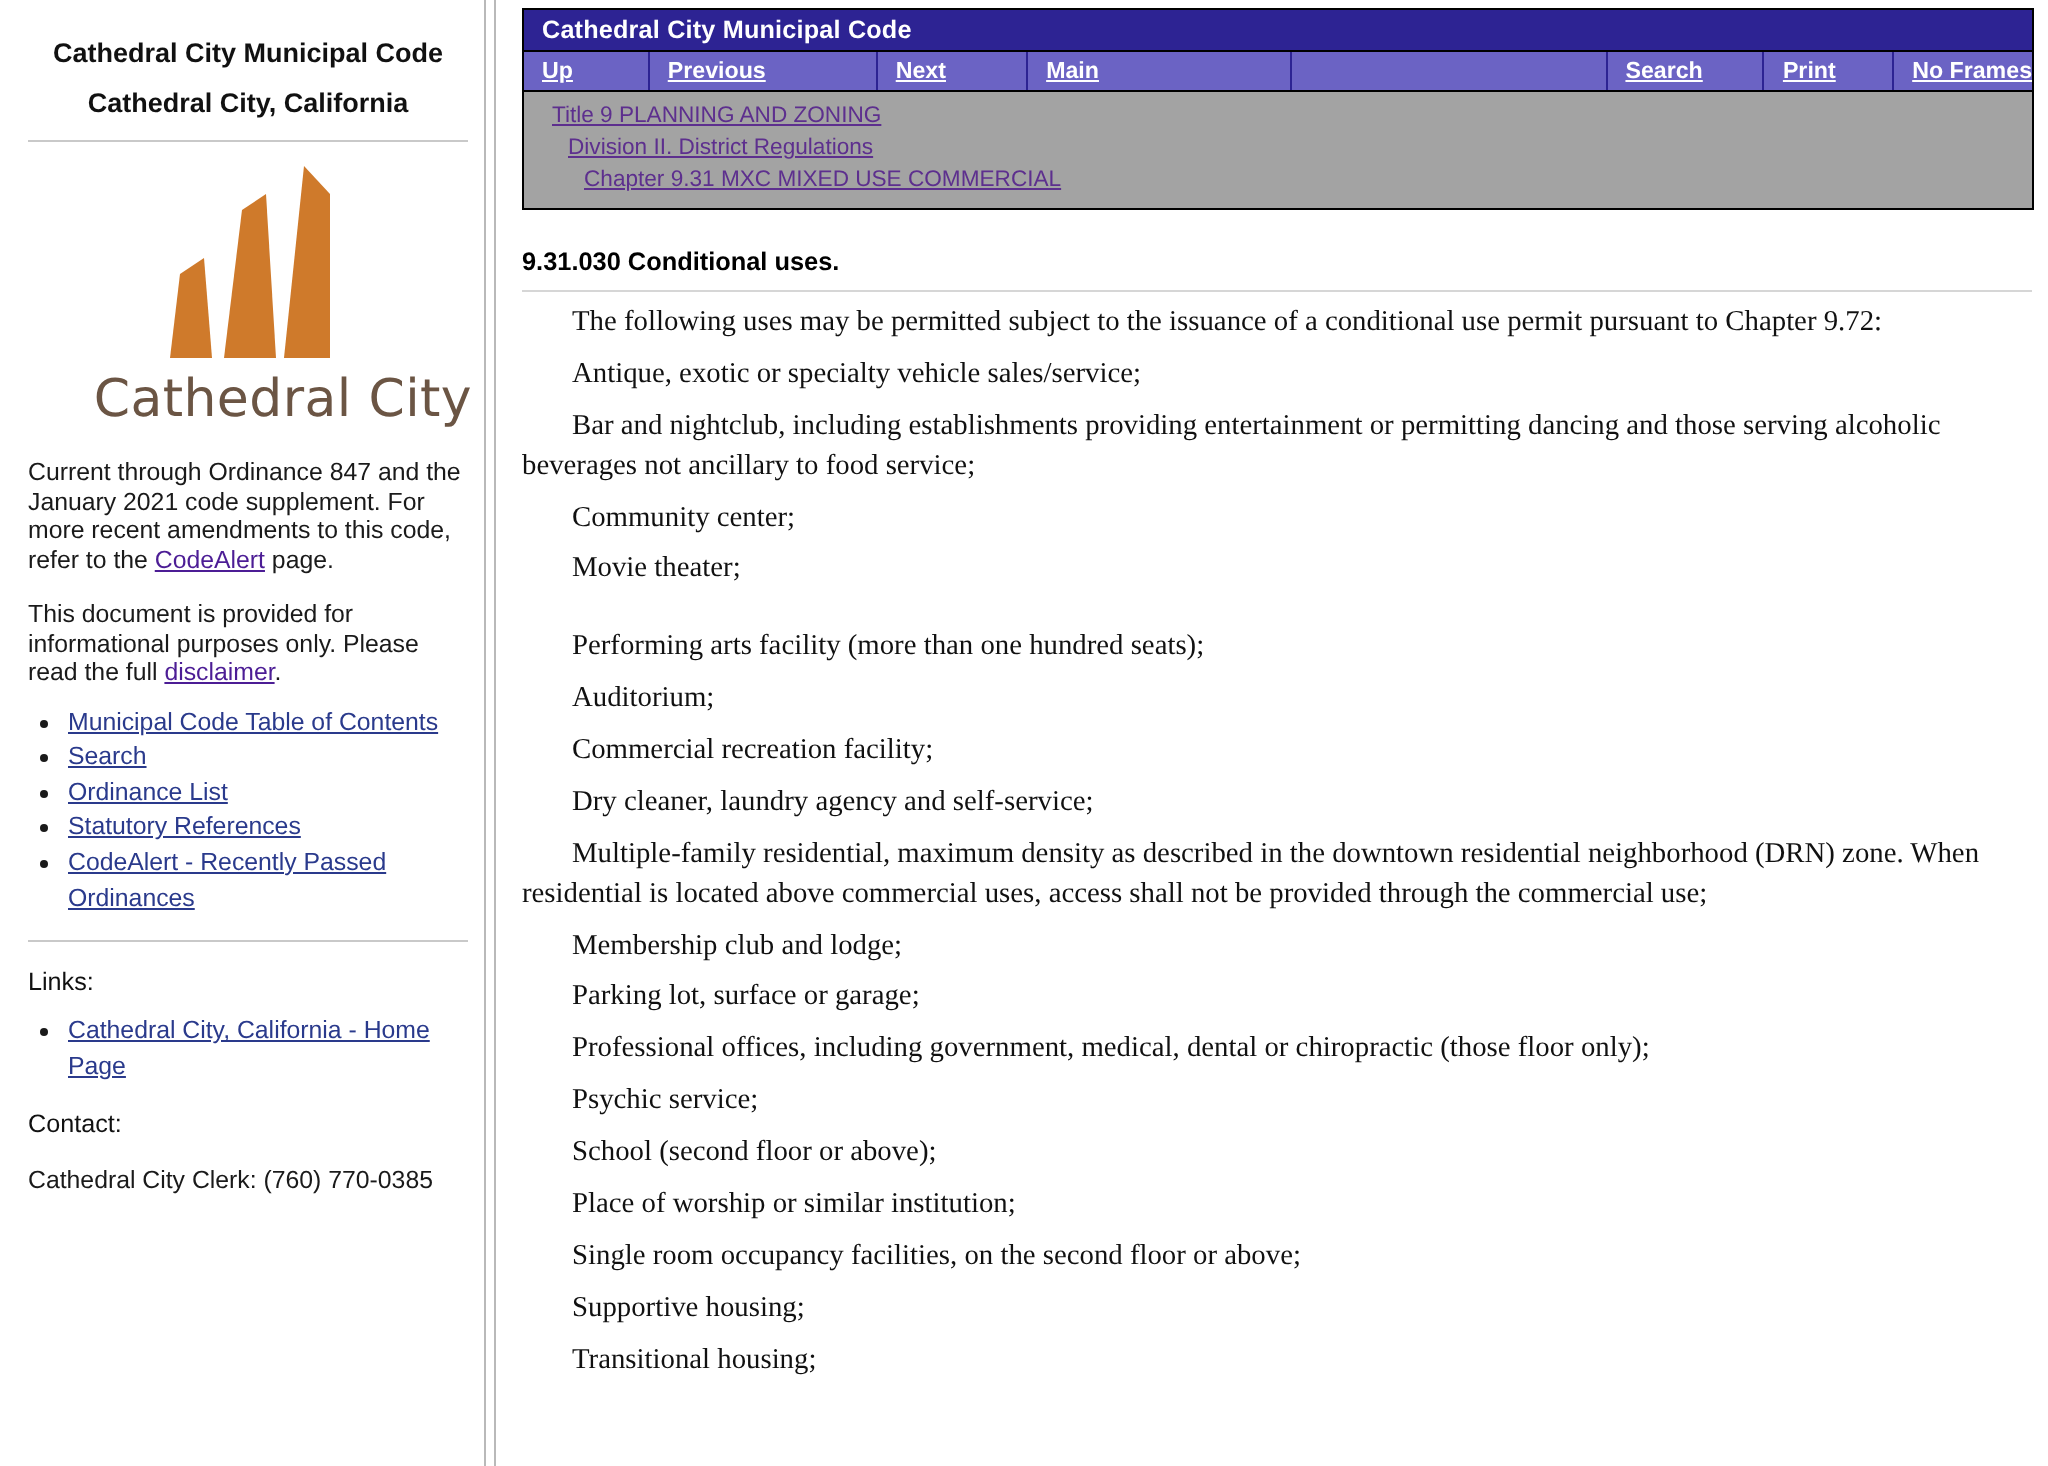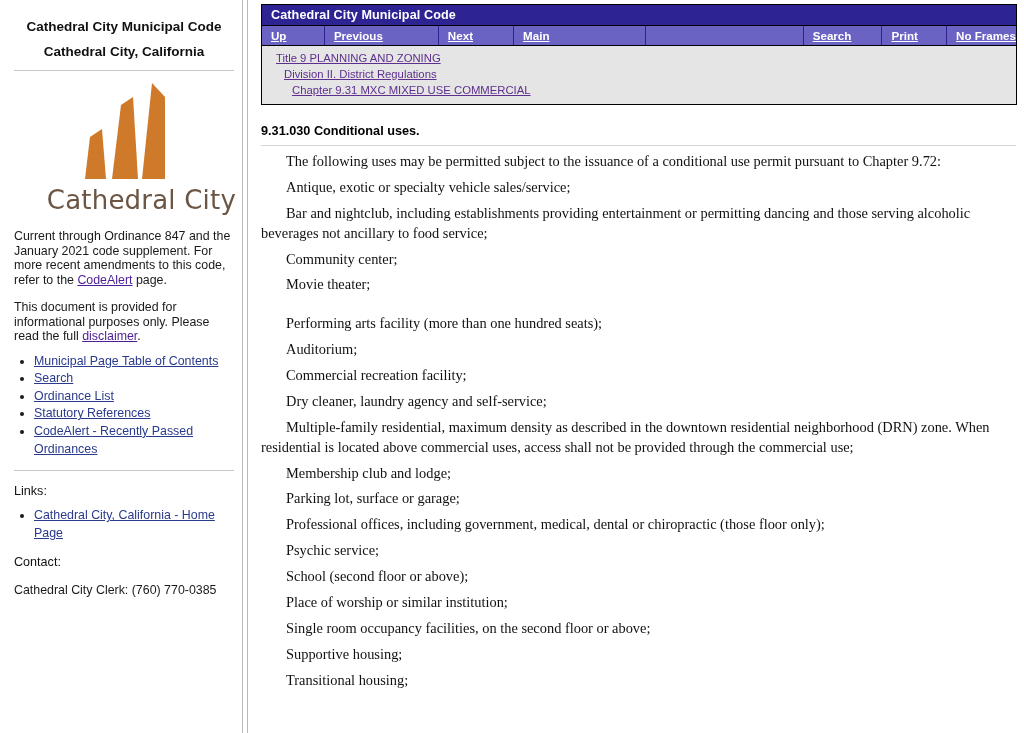--- a/index.html
+++ b/index.html
@@ -151,21 +151,21 @@
   .nav-cell span { text-decoration: underline; }
   .nav-cell.w1 { width: 70px; }
   .nav-cell.w2 { width: 128px; }
   .nav-cell.w3 { width: 84px; }
   .nav-cell.w4 { width: 148px; }
   .nav-cell.w5 { width: 178px; }
   .nav-cell.w6 { width: 88px; }
   .nav-cell.w7 { width: 72px; }
   .nav-cell.w8 { flex: 1 1 auto; }
   .crumbs {
-    background: #e5e5e5;
+    background: #a3a3a3;
     padding: 4px 0 6px 0;
   }
   .crumb {
     font-size: 11.3px;
     color: #5d2f8e;
     text-decoration: underline;
     display: block;
     line-height: 1.42;
   }
   .crumb.l1 { margin-left: 14px; }
@@ -219,21 +219,21 @@
         <polygon points="84,8 97,22 97,104 74,104" fill="#cf7a2b"></polygon>
       </svg>
       <div class="wordmark">Cathedral City</div>
     </div>
 
     <div class="side-p"><span>Current through Ordinance 847 and the January 2021 code supplement. For more recent amendments to this code, refer to the </span><a class="side-link" href="#">CodeAlert</a><span> page.</span></div>
 
     <div class="side-p tight"><span>This document is provided for informational purposes only. Please read the full </span><a class="side-link" href="#">disclaimer</a><span>.</span></div>
 
     <ul class="side-list">
-      <li><a href="#">Municipal Page Table of Contents</a></li>
+      <li><a href="#">Municipal Code Table of Contents</a></li>
       <li><a href="#">Search</a></li>
       <li><a href="#">Ordinance List</a></li>
       <li><a href="#">Statutory References</a></li>
       <li><a href="#">CodeAlert - Recently Passed Ordinances</a></li>
     </ul>
 
     <hr class="sidebar-divider">
 
     <div class="side-heading">Links:</div>
 

